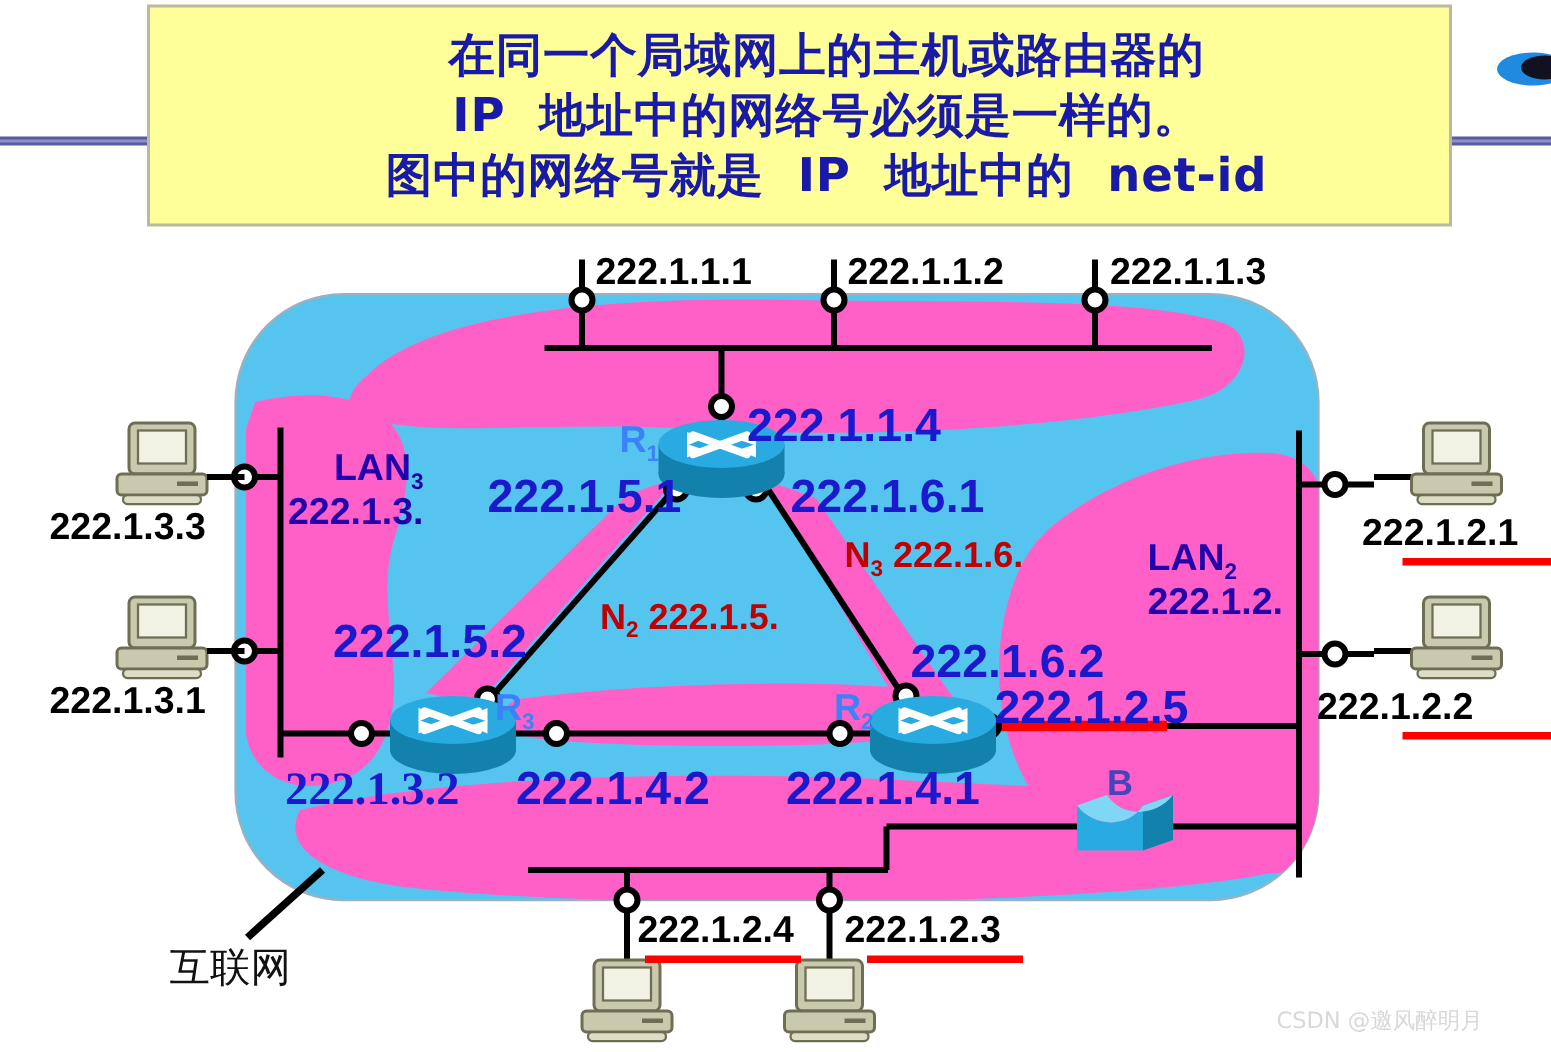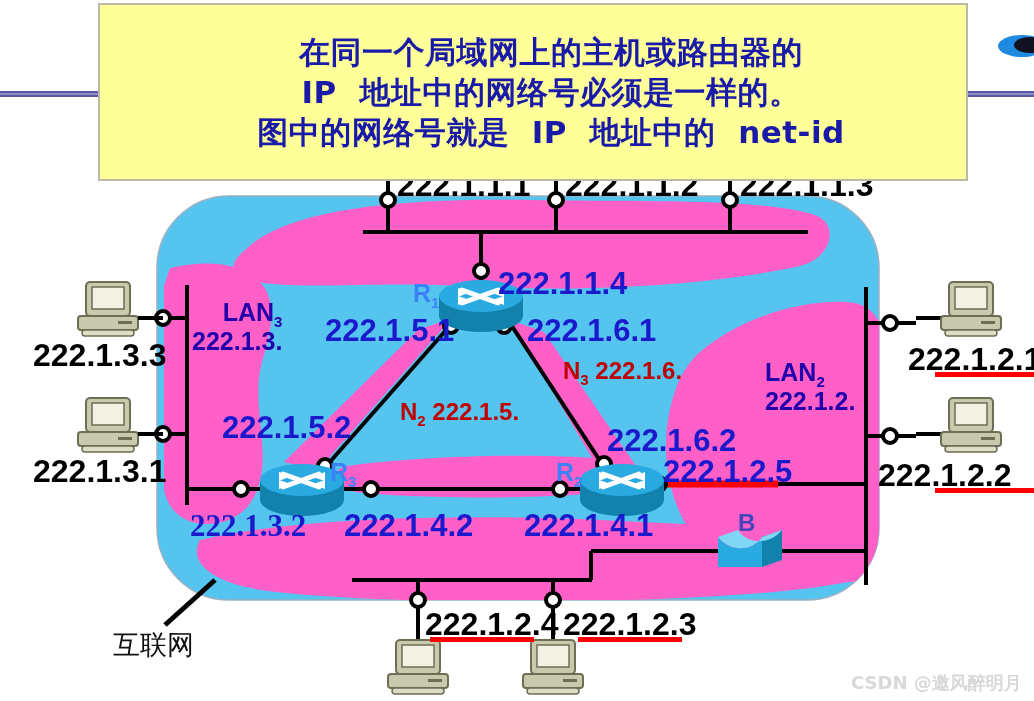--- a/index.html
+++ b/index.html
@@ -3,49 +3,49 @@
 <meta charset="utf-8">
 <style>
   html,body{margin:0;padding:0;background:#ffffff;}
   body{width:1034px;height:701px;overflow:hidden;
        font-family:"Liberation Sans","DejaVu Sans",sans-serif;}
   #stage{position:relative;width:1034px;height:701px;background:#fff;}
   #stage svg{position:absolute;left:0;top:0;}
 
   
   .callout{
-    position:absolute;left:98px;top:3px;width:870px;height:178px;
+    position:absolute;left:98px;top:3px;width:870px;height:148px;
     background:#FFFF99;border:2px solid #b9b9a8;box-sizing:border-box;
     display:flex;flex-direction:column;align-items:center;justify-content:center;
     z-index:40;
     padding-left:36px;
   }
   .callout div{
     color:#1a1aa8;font-weight:bold;font-size:31px;line-height:1.30;
     font-family:"DejaVu Sans","Liberation Sans",sans-serif;
     white-space:pre;letter-spacing:.5px;
   }
 
   
   .lbl{position:absolute;white-space:nowrap;z-index:30;
        font-family:"Liberation Sans","DejaVu Sans",sans-serif;}
-  .ip-black{color:#000;font-weight:bold;font-size:32px;}
+  .ip-black{color:#000;font-weight:bold;font-size:25px;}
   .ip-blue{color:#1a1acc;font-weight:bold;font-size:31px;}
   .lan-blue{color:#2200aa;font-weight:bold;font-size:25px;line-height:1.02;text-align:left;}
   .lan-blue .sub{font-size:15px;vertical-align:sub;}
   .net-red{color:#c00000;font-weight:bold;font-size:24px;}
   .net-red .sub{font-size:15px;vertical-align:sub;}
   .rt-blue{color:#3b82f6;font-weight:bold;font-size:25px;}
   .rt-blue .sub{font-size:15px;vertical-align:sub;}
   .br-blue{color:#4444bb;font-weight:bold;font-size:24px;}
   .cn-black{color:#111;font-weight:normal;font-size:27px;
             font-family:"DejaVu Sans","Liberation Sans",sans-serif;}
   .underline-red{position:absolute;background:#ff0000;height:5px;z-index:31;}
-  .watermark{position:absolute;color:#d8d8d8;font-size:18px;z-index:50;
-             font-family:"DejaVu Sans","Liberation Sans",sans-serif;white-space:nowrap;font-weight:bold;}
+  .watermark{position:absolute;color:#d8d8d8;font-size:15px;z-index:50;
+             font-family:"DejaVu Sans","Liberation Sans",sans-serif;white-space:nowrap;}
 </style>
 </head>
 <body>
 
 <div id="stage">
 
   <svg width="1034" height="701">
 
     <g>
       <line x1="0" y1="94" x2="1034" y2="94" stroke="#5a5aa8" stroke-width="6"></line>

